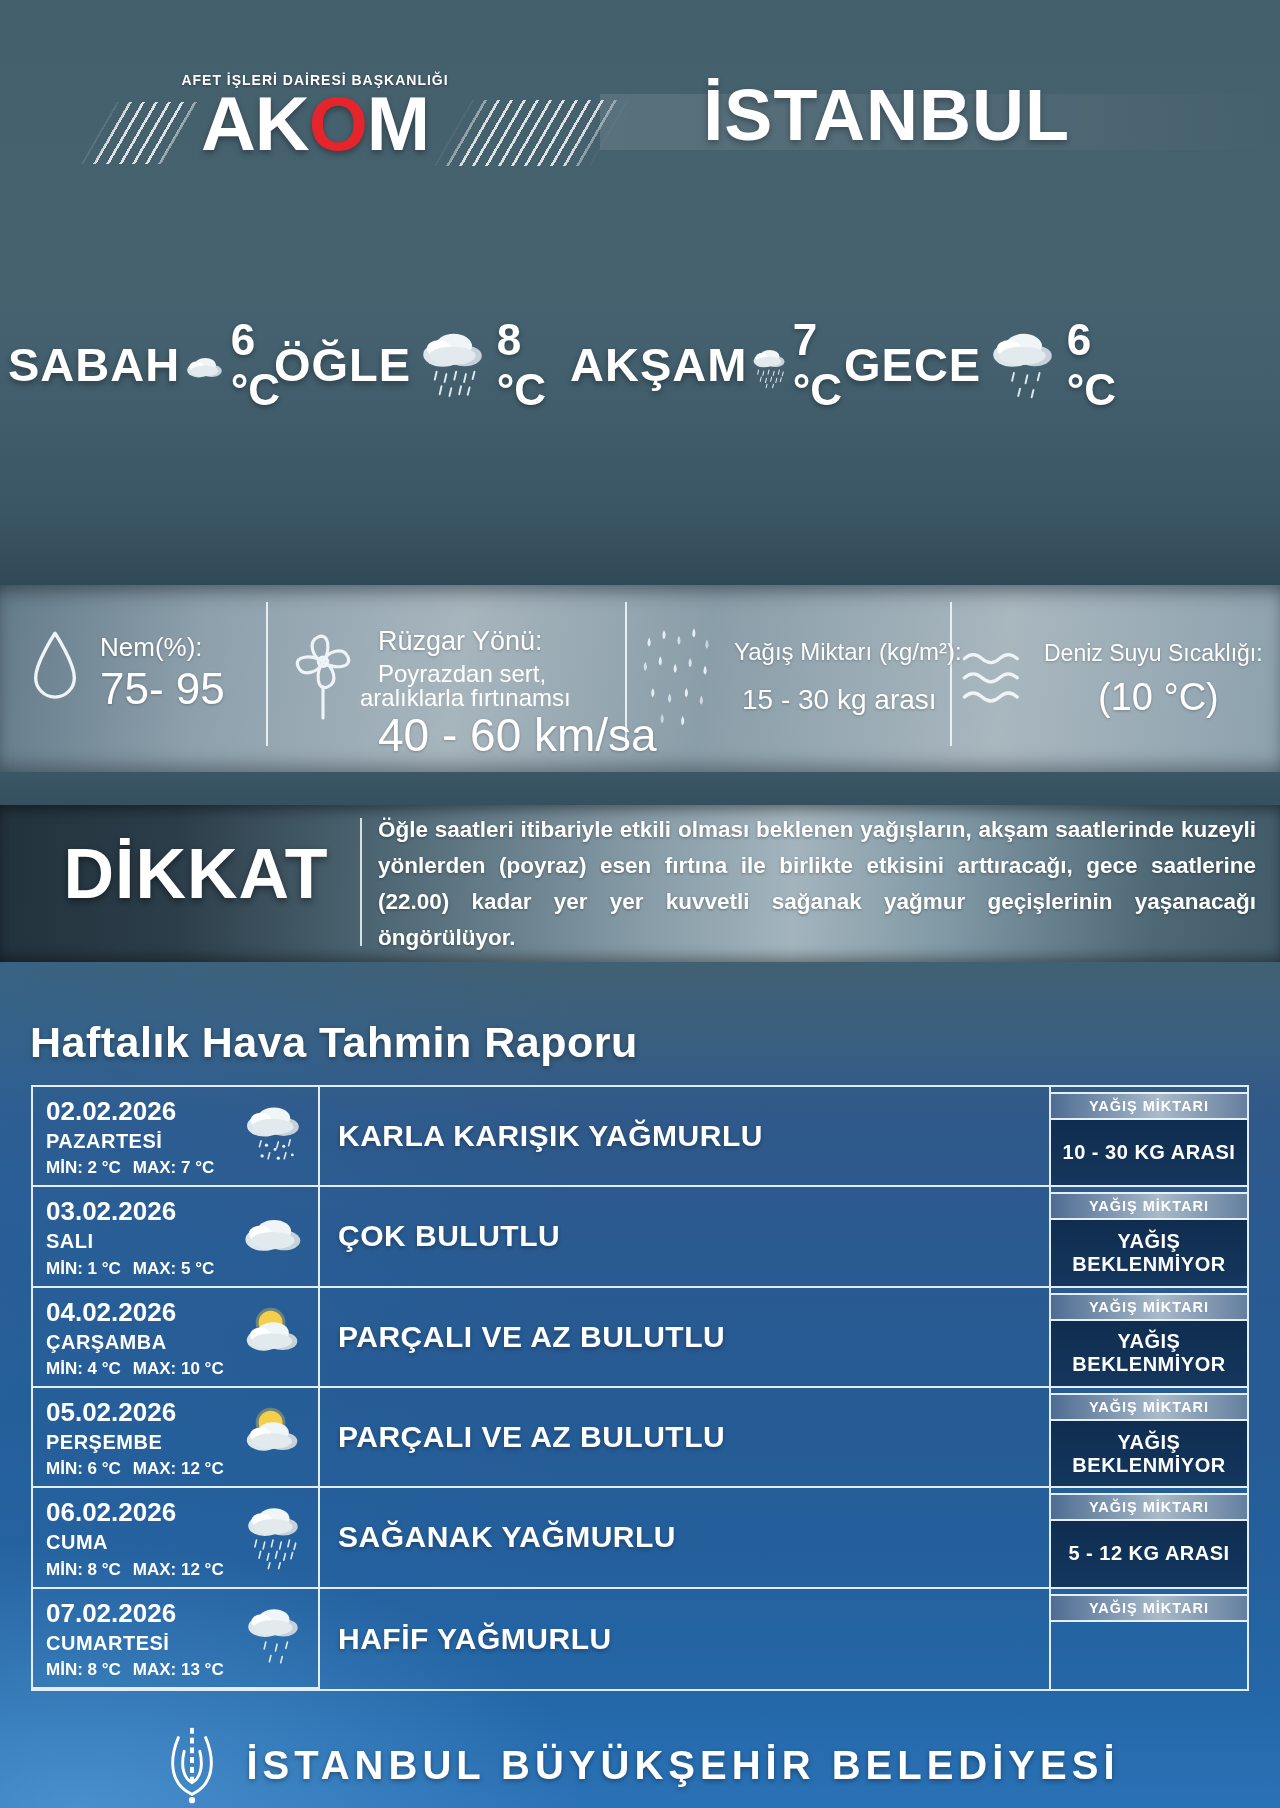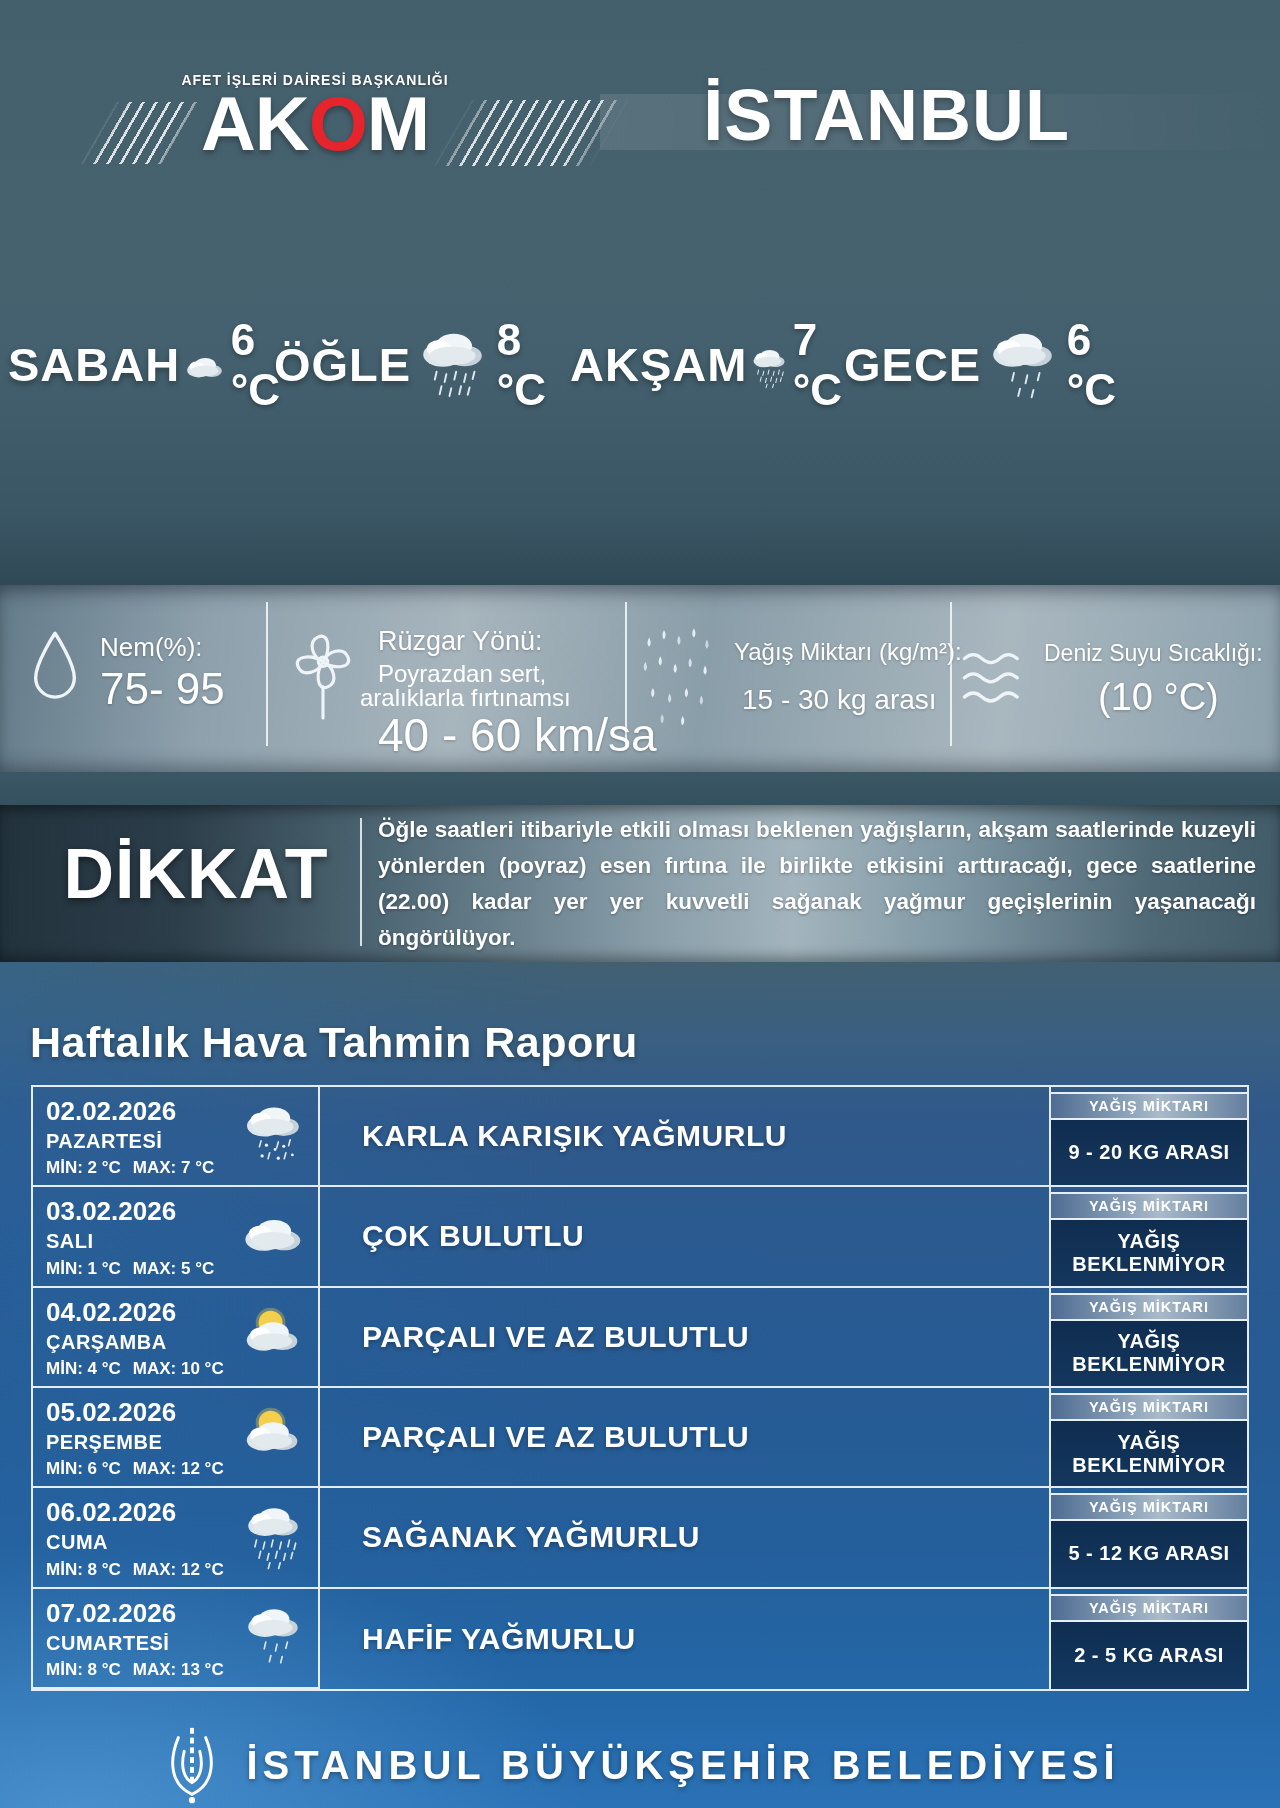--- a/index.html
+++ b/index.html
@@ -71,21 +71,21 @@
     border:2px solid rgba(238,244,249,.95)}
   .cell{border-bottom:2px solid rgba(238,244,249,.95)}
   .c-day{position:relative;border-right:2px solid rgba(238,244,249,.95);
     display:flex;flex-direction:column;padding:9px 86px 7px 13px}
   .c-date{font-size:26px;font-weight:700}
   .c-dayname{font-size:20px;font-weight:700;letter-spacing:.5px;margin-top:3px}
   .c-mm{margin-top:auto;font-size:17px;font-weight:700;white-space:nowrap}
   .c-mm span+span{margin-left:12px}
   .row-icon{position:absolute;right:4px;top:50%;transform:translateY(-50%);width:80px;height:68px}
   .c-cond{border-right:2px solid rgba(238,244,249,.95);display:flex;align-items:center;
-    padding-left:42px;font-size:30px;font-weight:700;letter-spacing:.5px;text-shadow:0 2px 4px rgba(0,0,0,.3)}
+    padding-left:18px;font-size:30px;font-weight:700;letter-spacing:.5px;text-shadow:0 2px 4px rgba(0,0,0,.3)}
   .c-amt{display:flex;flex-direction:column;padding-top:5px}
   .amt-head{height:28px;border-top:2px solid rgba(238,244,249,.95);border-bottom:2px solid rgba(238,244,249,.95);
     background:linear-gradient(90deg,#4e6c92 0%,#8ea4ba 40%,#a9bac9 55%,#647f9f 100%);
     font-size:14.5px;font-weight:700;letter-spacing:1px;text-align:center;line-height:24px}
   .amt-val{flex:1;background:linear-gradient(180deg,rgba(12,40,72,.9),rgba(17,48,84,.85));
     display:flex;align-items:center;justify-content:center;text-align:center;
     font-size:20px;font-weight:700;letter-spacing:.5px;padding:2px 8px}
 
   
   .footer{position:absolute;left:0;top:1722px;width:1280px;display:flex;align-items:center;justify-content:center;gap:22px}
@@ -297,21 +297,21 @@
               <circle cx="48" cy="100" r="3"></circle>
               <circle cx="78" cy="104" r="3"></circle>
               <circle cx="104" cy="98" r="2.6"></circle>
             </g>
           </svg>
         </div>
     </div>
     <div class="cell c-cond">KARLA KARIŞIK YAĞMURLU</div>
     <div class="cell c-amt">
       <div class="amt-head">YAĞIŞ MİKTARI</div>
-      <div class="amt-val">9 - 20 KG ARASI</div>
+      <div class="amt-val">10 - 30 KG ARASI</div>
     </div>
 
     <div class="cell c-day">
       <div class="c-date">03.02.2026</div>
       <div class="c-dayname">SALI</div>
       <div class="c-mm"><span>MİN: 1 °C</span><span>MAX: 5 °C</span></div>
       <div class="row-icon icon">
           <svg viewBox="0 0 140 92">
             <g transform="translate(0,8)">
               <ellipse cx="52" cy="44" rx="32" ry="20" fill="#dde6ea"></ellipse>
@@ -429,21 +429,20 @@
               <line x1="96" y1="74" x2="93" y2="86"></line>
               <line x1="64" y1="100" x2="61" y2="112"></line>
               <line x1="86" y1="102" x2="83" y2="114"></line>
             </g>
           </svg>
         </div>
     </div>
     <div class="row6 cell c-cond" style="border-bottom:none">HAFİF YAĞMURLU</div>
     <div class="row6 cell c-amt" style="border-bottom:none">
       <div class="amt-head">YAĞIŞ MİKTARI</div>
-      <div class="amt-val">2 - 5 KG ARASI</div>
     </div>
 
   </div>
 
   <div class="footer">
     <div class="ibb-icon icon">
         <svg viewBox="0 0 64 88">
           <g stroke="#ffffff" fill="none" stroke-width="3" stroke-linecap="round">
             <path d="M18 16 C8 40 10 64 32 74 C54 64 56 40 46 16"></path>
             <path d="M24 30 C20 46 24 58 32 62 C40 58 44 46 40 30"></path>

